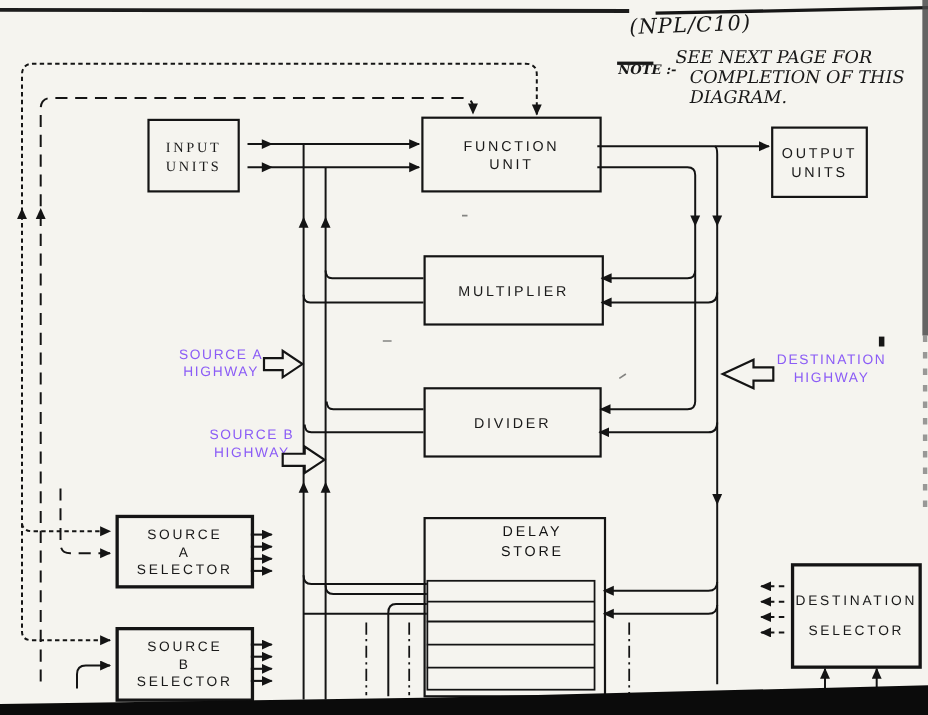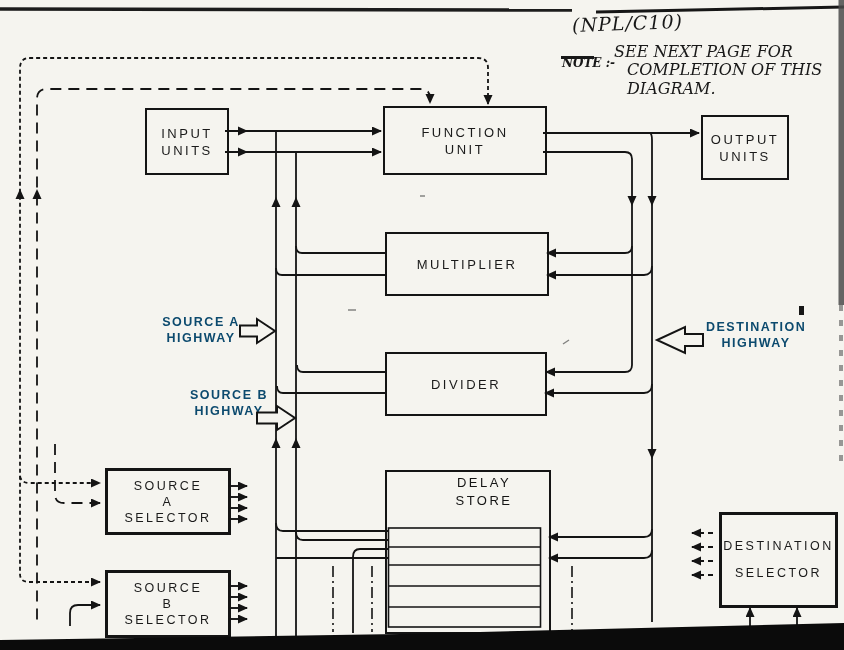--- a/index.html
+++ b/index.html
@@ -3,38 +3,38 @@
 <meta charset="utf-8">
 <style>
   html,body{margin:0;padding:0;background:#888;}
   #page{position:relative;width:844px;height:650px;background:#f5f4ef;overflow:hidden;
         font-family:"Liberation Sans",sans-serif;color:#141414;}
   .box{position:absolute;border:2.5px solid #141414;background:transparent;
        display:flex;flex-direction:column;align-items:center;justify-content:center;
        text-align:center;font-size:13px;letter-spacing:2.5px;line-height:17px;color:#1a1a1a;}
   .box .bl{white-space:nowrap;}
   .hlabel{position:absolute;text-align:center;font-size:12.5px;letter-spacing:1.5px;
-          line-height:16px;color:#0c4a6e;font-weight:bold;}
+          line-height:16px;color:#8b5cf6;}
   .store-title{position:absolute;left:403px;top:474px;width:162px;text-align:center;
                font-size:13px;letter-spacing:2.5px;line-height:18px;}
   .hand{position:absolute;font-family:"DejaVu Serif",serif;font-style:italic;color:#181818;}
   .svgov{position:absolute;left:0;top:0;pointer-events:none;}
 </style>
 </head>
 <body>
 
 <div id="page">
 
   <div class="hand" style="left:572px;top:12px;font-size:19px;letter-spacing:1px;transform:rotate(-2deg);">(NPL/C10)</div>
   <div class="hand" style="left:562px;top:56px;font-size:12px;font-weight:bold;">NOTE :-</div>
   <div class="hand" style="left:614px;top:42px;font-size:16px;">SEE NEXT PAGE FOR</div>
   <div class="hand" style="left:627px;top:60px;font-size:16px;">COMPLETION OF THIS DIAGRAM.</div>
   <div style="position:absolute;left:561px;top:56px;width:33px;height:3px;background:#181818;"></div>
 
-  <div class="box" style="left:145px;top:108px;width:80px;height:63px;">
+  <div class="box" style="left:134px;top:108px;width:80px;height:63px;font-family:Liberation Serif, serif;">
     <div class="bl">INPUT</div>
     <div class="bl">UNITS</div>
   </div>
 
   <div class="box" style="left:383px;top:106px;width:160px;height:65px;">
     <div class="bl">FUNCTION</div>
     <div class="bl">UNIT</div>
   </div>
 
   <div class="box" style="left:701px;top:115px;width:84px;height:61px;">

